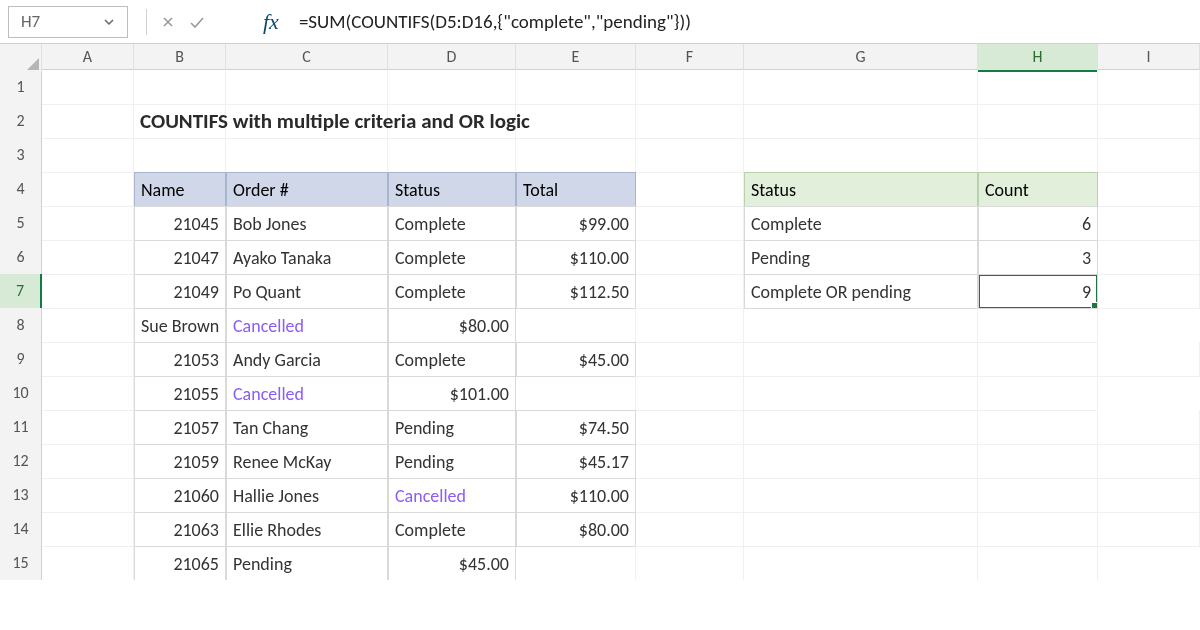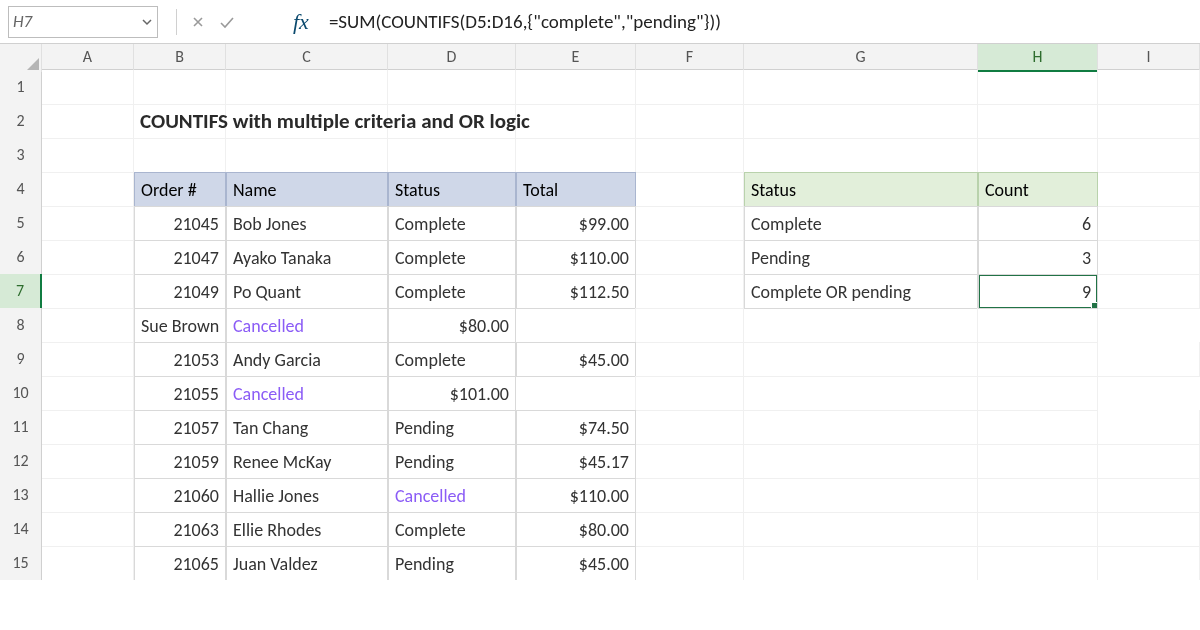--- a/index.html
+++ b/index.html
@@ -12,31 +12,30 @@
     user-select: none;
   }
   .formula-bar {
     display: flex;
     align-items: center;
     height: 44px;
     border-bottom: 1px solid #d0d0d0;
     background: #fff;
   }
   .namebox {
-    width: 150px;
+    width: 120px;
     height: 32px;
     margin: 6px 8px;
     border: 1px solid #bdbdbd;
     display: flex;
     align-items: center;
-    padding: 0 4px;
+    padding: 0 12px;
     font-size: 17px;
     color: #666;
     justify-content: space-between;
-    font-style: italic;
   }
   .namebox .chev {
     color: #666;
   }
   .fb-icons {
     display: flex;
     align-items: center;
     gap: 14px;
     color: #9a9a9a;
     padding: 0 10px;
@@ -251,22 +250,22 @@
     <div class="cell"></div>
     <div class="cell"></div>
     <div class="cell"></div>
     <div class="cell"></div>
     <div class="cell"></div>
   </div>
 
   <div class="row">
     <div class="rh">4</div>
     <div class="cell"></div>
+    <div class="cell hdr-blue">Name</div>
     <div class="cell hdr-blue">Order #</div>
-    <div class="cell hdr-blue">Name</div>
     <div class="cell hdr-blue">Status</div>
     <div class="cell hdr-blue">Total</div>
     <div class="cell"></div>
     <div class="cell hdr-green">Status</div>
     <div class="cell hdr-green">Count</div>
     <div class="cell"></div>
   </div>
 
   <div class="row">
     <div class="rh">5</div>
@@ -393,21 +392,20 @@
     <div class="cell"></div>
     <div class="cell"></div>
     <div class="cell"></div>
     <div class="cell"></div>
   </div>
 
   <div class="row">
     <div class="rh">15</div>
     <div class="cell"></div>
     <div class="cell tcell right">21065</div>
-    <div class="cell tcell">Juan Valdez</div>
     <div class="cell tcell">Pending</div>
     <div class="cell tcell right">$45.00</div>
     <div class="cell"></div>
     <div class="cell"></div>
     <div class="cell"></div>
     <div class="cell"></div>
   </div>
 
 </div>
 

